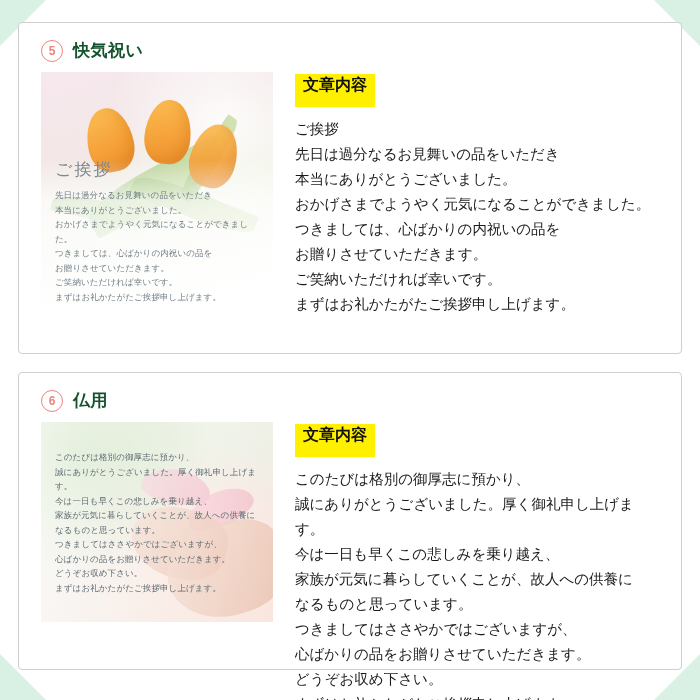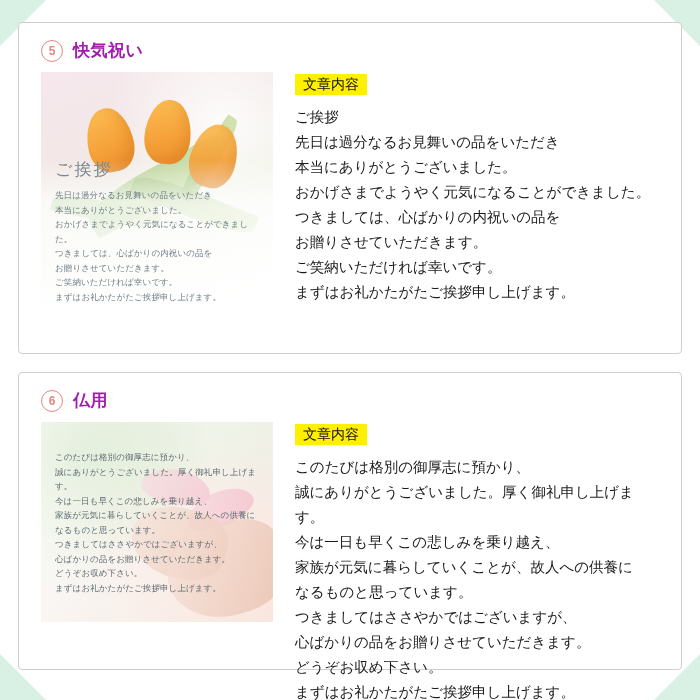--- a/index.html
+++ b/index.html
@@ -78,21 +78,21 @@
     font-size: 12px;
     line-height: 20px;
     text-align: center;
     font-weight: bold;
     flex: 0 0 auto;
     box-sizing: border-box;
   }
   .card-title {
     font-size: 17px;
     font-weight: bold;
-    color: #a21caf;
+    color: #14532d;
     letter-spacing: 0.5px;
   }
 
   .card-body {
     display: flex;
     align-items: flex-start;
     gap: 22px;
   }
 
   .thumb {
@@ -200,23 +200,23 @@
   }
 
   .text-col {
     flex: 1 1 auto;
     padding-top: 2px;
   }
   .tag {
     display: inline-block;
     background: #fff000;
     color: #111111;
-    font-size: 14px;
-    font-weight: normal;
-    padding: 3px 8px 4px 8px;
+    font-size: 16px;
+    font-weight: bold;
+    padding: 3px 8px 14px 8px;
     margin-bottom: 10px;
     line-height: 1;
   }
   .body-text p {
     margin: 0;
     font-size: 14.5px;
     line-height: 25px;
     color: #1a1a1a;
   }
 </style>

